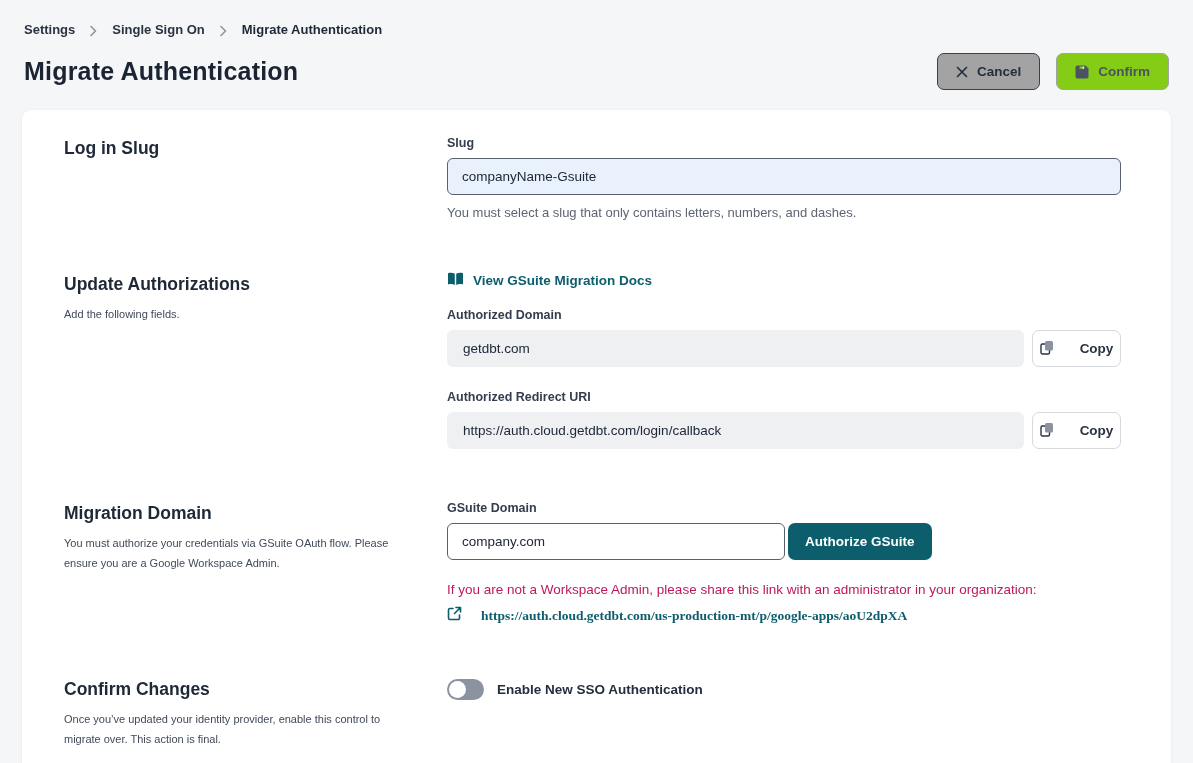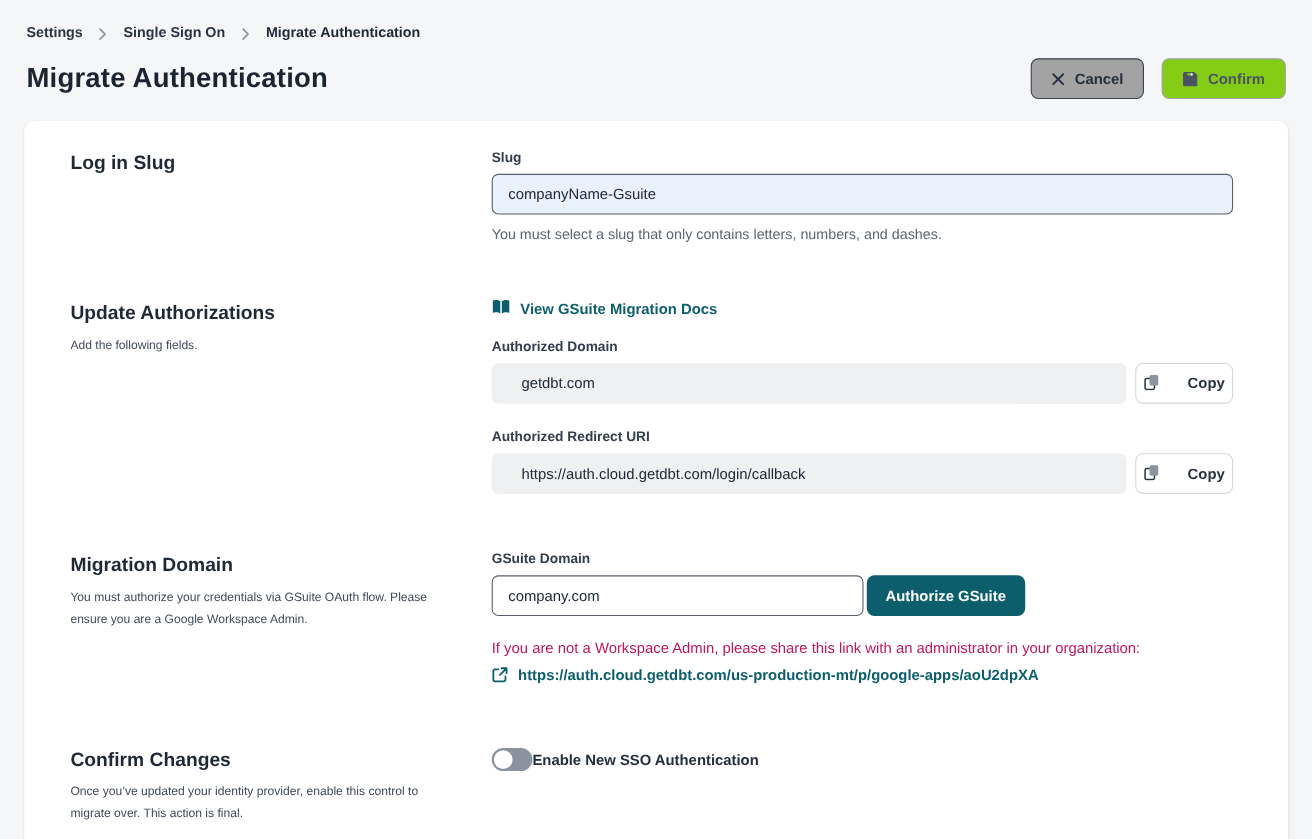--- a/index.html
+++ b/index.html
@@ -63,21 +63,21 @@
     border-radius: 6px; border: 1px solid #59616f;
     padding: 0 14px; font-size: 13.5px; color: #20293a;
     font-family: "Liberation Sans", sans-serif;
     outline: none; background: #fff;
   }
   .text-input.filled-blue { background: #e9f1fd; }
 
   .readonly-row { display: flex; align-items: stretch; gap: 8px; }
   .readonly-field {
     flex: 1; height: 37px; display: flex; align-items: center;
-    background: #eef0f2; border-radius: 6px; padding: 0 27px;
+    background: #eef0f2; border-radius: 6px; padding: 0 16px;
     font-size: 13.5px; color: #20293a;
   }
   .copy-btn {
     flex: 0 0 auto; width: 89px; height: 37px;
     display: inline-flex; align-items: center; justify-content: center; gap: 26px;
     background: #fff; border: 1px solid #d5d8dd; border-radius: 7px;
     font-size: 13.5px; font-weight: 600; color: #2a3342; cursor: pointer;
   }
 
   .docs-link {
@@ -89,24 +89,24 @@
 
   .inline-row { display: flex; align-items: center; gap: 3px; }
   .gsuite-input { width: 338px; }
   .btn-teal {
     height: 37px; padding: 0 17px;
     background: #0d5e6d; color: #fff; border: none; border-radius: 7px;
     font-size: 13.5px; font-weight: 700; cursor: pointer;
     font-family: "Liberation Sans", sans-serif;
   }
   .admin-note { margin-top: 22px; font-size: 13.5px; color: #be185d; }
-  .share-link-row { margin-top: 9px; display: inline-flex; align-items: flex-start; gap: 9px; cursor: pointer; }
+  .share-link-row { margin-top: 9px; display: inline-flex; align-items: center; gap: 19px; cursor: pointer; font-family: Liberation Serif, serif; }
   .share-link { font-size: 13.5px; font-weight: 700; color: #0d5e6d; text-decoration: none; }
 
-  .toggle-row { display: flex; align-items: center; padding-top: 2px; }
+  .toggle-row { display: flex; align-items: center; gap: 13px; padding-top: 2px; }
   .toggle {
     width: 37px; height: 21px; border-radius: 11px;
     background: #8b93a1; position: relative; cursor: pointer; flex: 0 0 auto;
   }
   .toggle-knob {
     position: absolute; top: 2px; left: 2px;
     width: 17px; height: 17px; border-radius: 50%; background: #fff;
   }
   .toggle-label { font-size: 13.5px; font-weight: 700; color: #252e3d; }
 </style>

